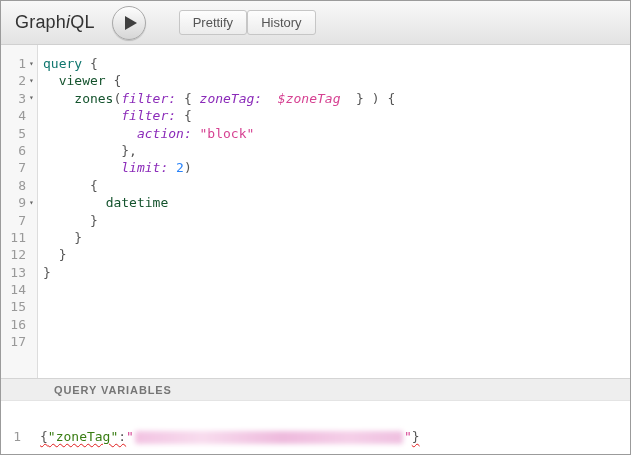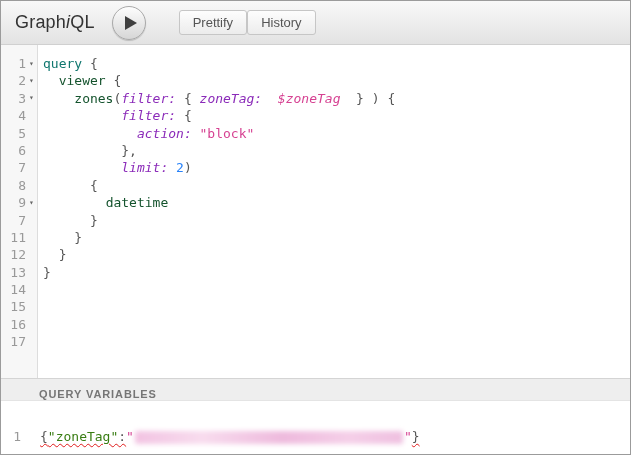--- a/index.html
+++ b/index.html
@@ -97,22 +97,22 @@
     background:linear-gradient(90deg,#f2c3e2,#f8dcee 25%,#eebadd 55%,#f5cfe8 80%,#efc0e0);
     filter:blur(2.5px);
   }
 
   
   .vars-header {
     flex:0 0 23px; height:23px;
     background:#eee;
     border-top:1px solid #d4d4d4;
     border-bottom:1px solid #e4e4e4;
-    display:flex; align-items:flex-end;
-    padding-left:38px;
+    display:flex; align-items:center;
+    padding-left:53px;
     cursor:pointer;
   }
   .vars-title {
     font-size:11px; font-weight:bold; color:#767676;
     letter-spacing:0.9px;
   }
   .vars-editor {
     flex:0 0 53px; height:53px;
     display:flex;
     background:#fff;

